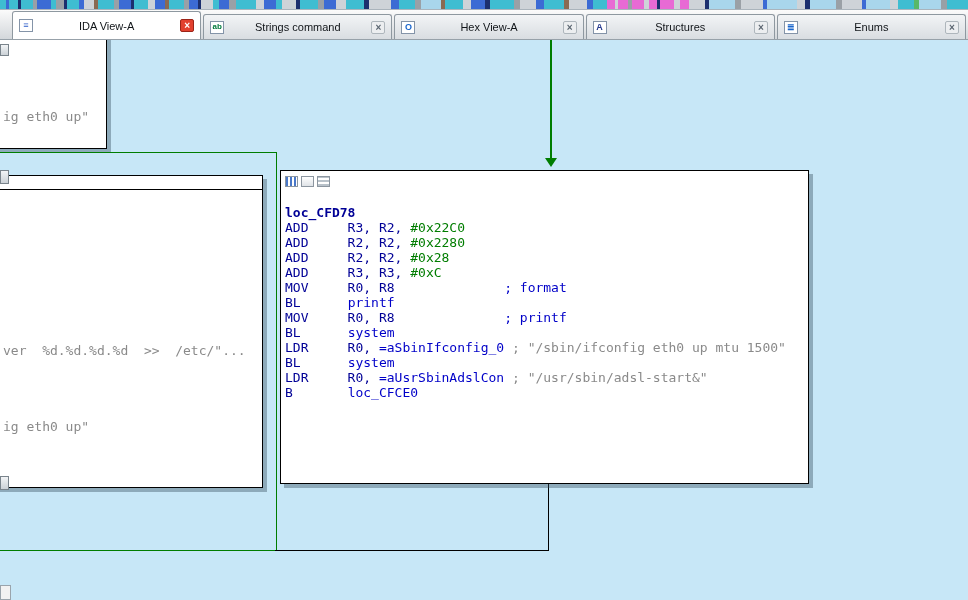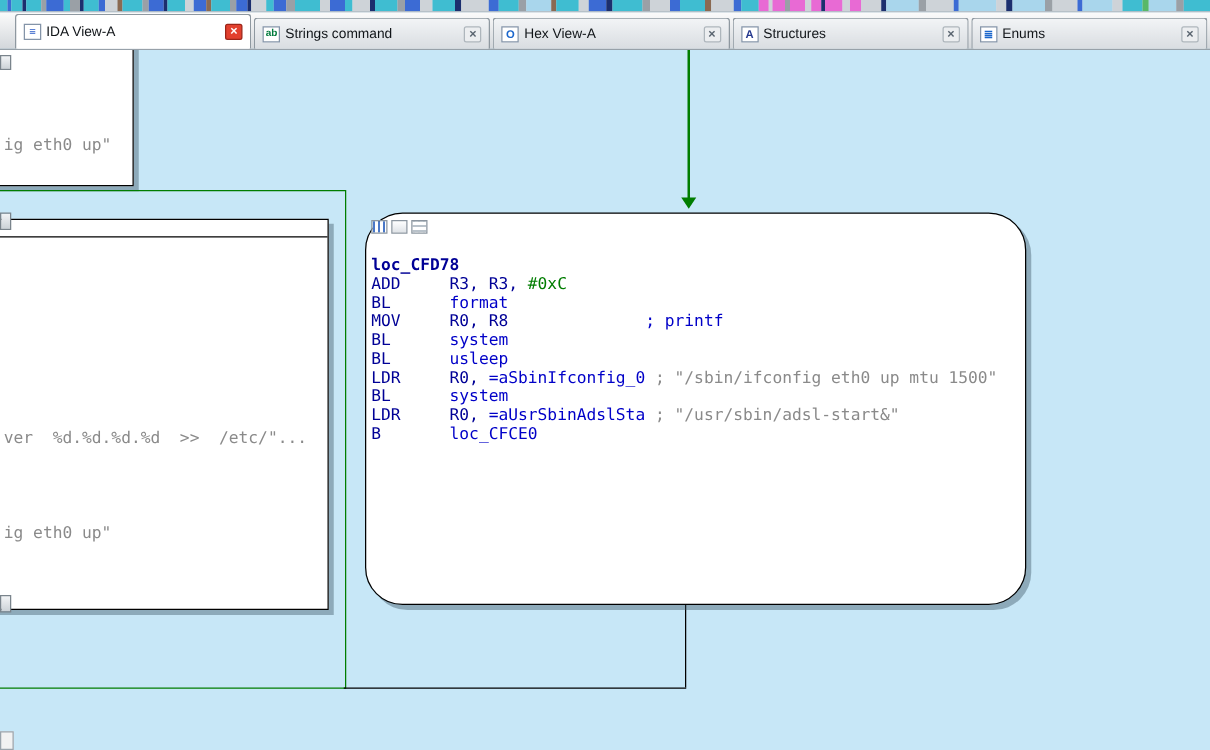--- a/index.html
+++ b/index.html
@@ -13,21 +13,21 @@
 
   
   #tabbar{position:absolute;top:10px;left:0;width:968px;height:30px;box-sizing:border-box;
     background:linear-gradient(#fbfbfb,#d3d7db);border-bottom:1px solid #97a1a9;
     display:flex;align-items:flex-end;padding-left:12px;}
   .tab{height:25px;flex:1 1 0;display:flex;align-items:center;box-sizing:border-box;
     padding:0 6px;margin-right:2px;border:1px solid #8e98a0;border-bottom:none;
     border-radius:3px 3px 0 0;background:linear-gradient(#f2f4f6,#d9dde1);
     font-size:11px;color:#101418;cursor:default;}
   .tab.active{background:#ffffff;height:28px;}
-  .tab-label{flex:1 1 auto;text-align:left;white-space:nowrap;overflow:hidden;}
+  .tab-label{flex:1 1 auto;text-align:center;white-space:nowrap;overflow:hidden;}
   .tabicon{width:14px;height:13px;margin-right:4px;flex:0 0 auto;box-sizing:border-box;
     border:1px solid #8494a8;background:#fff;font-size:9px;font-weight:bold;
     display:flex;align-items:center;justify-content:center;line-height:1;}
   .tabicon.ida-view-icon{color:#2b5bc8;}
   .tabicon.strings-icon{color:#007a3c;font-size:8px;}
   .tabicon.hex-icon{color:#1a66cc;}
   .tabicon.structures-icon{color:#24388e;}
   .tabicon.enums-icon{color:#1a66cc;}
   .closebox{width:14px;height:13px;flex:0 0 auto;box-sizing:border-box;margin-left:4px;
     border:1px solid #aeb6bc;background:#eceef0;color:#5a6570;border-radius:2px;
@@ -35,21 +35,21 @@
   .tab.active .closebox{background:#e2402e;border-color:#9c2418;color:#fff;}
 
   
   #canvas{position:absolute;top:40px;left:0;width:968px;height:560px;overflow:hidden;}
 
   .node{position:absolute;background:#ffffff;border:1px solid #000;
     box-shadow:4px 4px 0 rgba(55,80,95,0.40);}
   .node-top{left:-40px;top:-14px;width:145px;height:121px;}
   .node-left{left:-44px;top:135px;width:305px;height:311px;}
   .node-left .lhdr{height:13px;border-bottom:1px solid #000;}
-  .node-main{left:292px;top:130px;width:527px;height:312px;border-radius:30px;}
+  .node-main{left:280px;top:130px;width:527px;height:312px;}
 
   .green-region{position:absolute;left:-20px;top:112px;width:295px;height:397px;
     border:1px solid #007d00;}
 
   .clip-line{position:absolute;white-space:pre;font-family:"DejaVu Sans Mono",monospace;
     font-size:13px;line-height:15px;color:#8a8a8a;}
   .node-top .clip-line{left:42px;top:82px;}
   .node-left .cl1{left:46px;top:167px;}
   .node-left .cl2{left:46px;top:243px;}
 
@@ -237,28 +237,31 @@
     <div class="edge-h"></div>
 
     <div class="node node-main">
       <div class="node-header">
         <span class="hicon swatch"></span>
         <span class="hicon"></span>
         <span class="hicon grid"></span>
       </div>
       <div class="code" id="code-lines">
           <div class="code-line"><span class="seg-label">loc_CFD78</span></div>
+          <div class="code-line"><span class="seg-ins">ADD     R3, R2, </span><span class="seg-imm">#0x22C0</span></div>
+          <div class="code-line"><span class="seg-ins">ADD     R2, R2, </span><span class="seg-imm">#0x2280</span></div>
+          <div class="code-line"><span class="seg-ins">ADD     R2, R2, </span><span class="seg-imm">#0x28</span></div>
           <div class="code-line"><span class="seg-ins">ADD     R3, R3, </span><span class="seg-imm">#0xC</span></div>
-          <div class="code-line"><span class="seg-ins">BL      </span><span class="seg-name">format</span></div>
+          <div class="code-line"><span class="seg-ins">MOV     R0, R8              </span><span class="seg-cmt">; format</span></div>
+          <div class="code-line"><span class="seg-ins">BL      </span><span class="seg-name">printf</span></div>
           <div class="code-line"><span class="seg-ins">MOV     R0, R8              </span><span class="seg-cmt">; printf</span></div>
           <div class="code-line"><span class="seg-ins">BL      </span><span class="seg-name">system</span></div>
-          <div class="code-line"><span class="seg-ins">BL      </span><span class="seg-name">usleep</span></div>
           <div class="code-line"><span class="seg-ins">LDR     R0, </span><span class="seg-name">=aSbinIfconfig_0</span><span class="seg-ins"> </span><span class="seg-str">; "/sbin/ifconfig eth0 up mtu 1500"</span></div>
           <div class="code-line"><span class="seg-ins">BL      </span><span class="seg-name">system</span></div>
-          <div class="code-line"><span class="seg-ins">LDR     R0, </span><span class="seg-name">=aUsrSbinAdslSta</span><span class="seg-ins"> </span><span class="seg-str">; "/usr/sbin/adsl-start&amp;"</span></div>
+          <div class="code-line"><span class="seg-ins">LDR     R0, </span><span class="seg-name">=aUsrSbinAdslCon</span><span class="seg-ins"> </span><span class="seg-str">; "/usr/sbin/adsl-start&amp;"</span></div>
           <div class="code-line"><span class="seg-ins">B       </span><span class="seg-name">loc_CFCE0</span></div>
         </div>
     </div>
 
     <div class="edge-marker m1"></div>
     <div class="edge-marker m2"></div>
     <div class="edge-marker m3"></div>
     <div class="corner"></div>
 
   </div>

